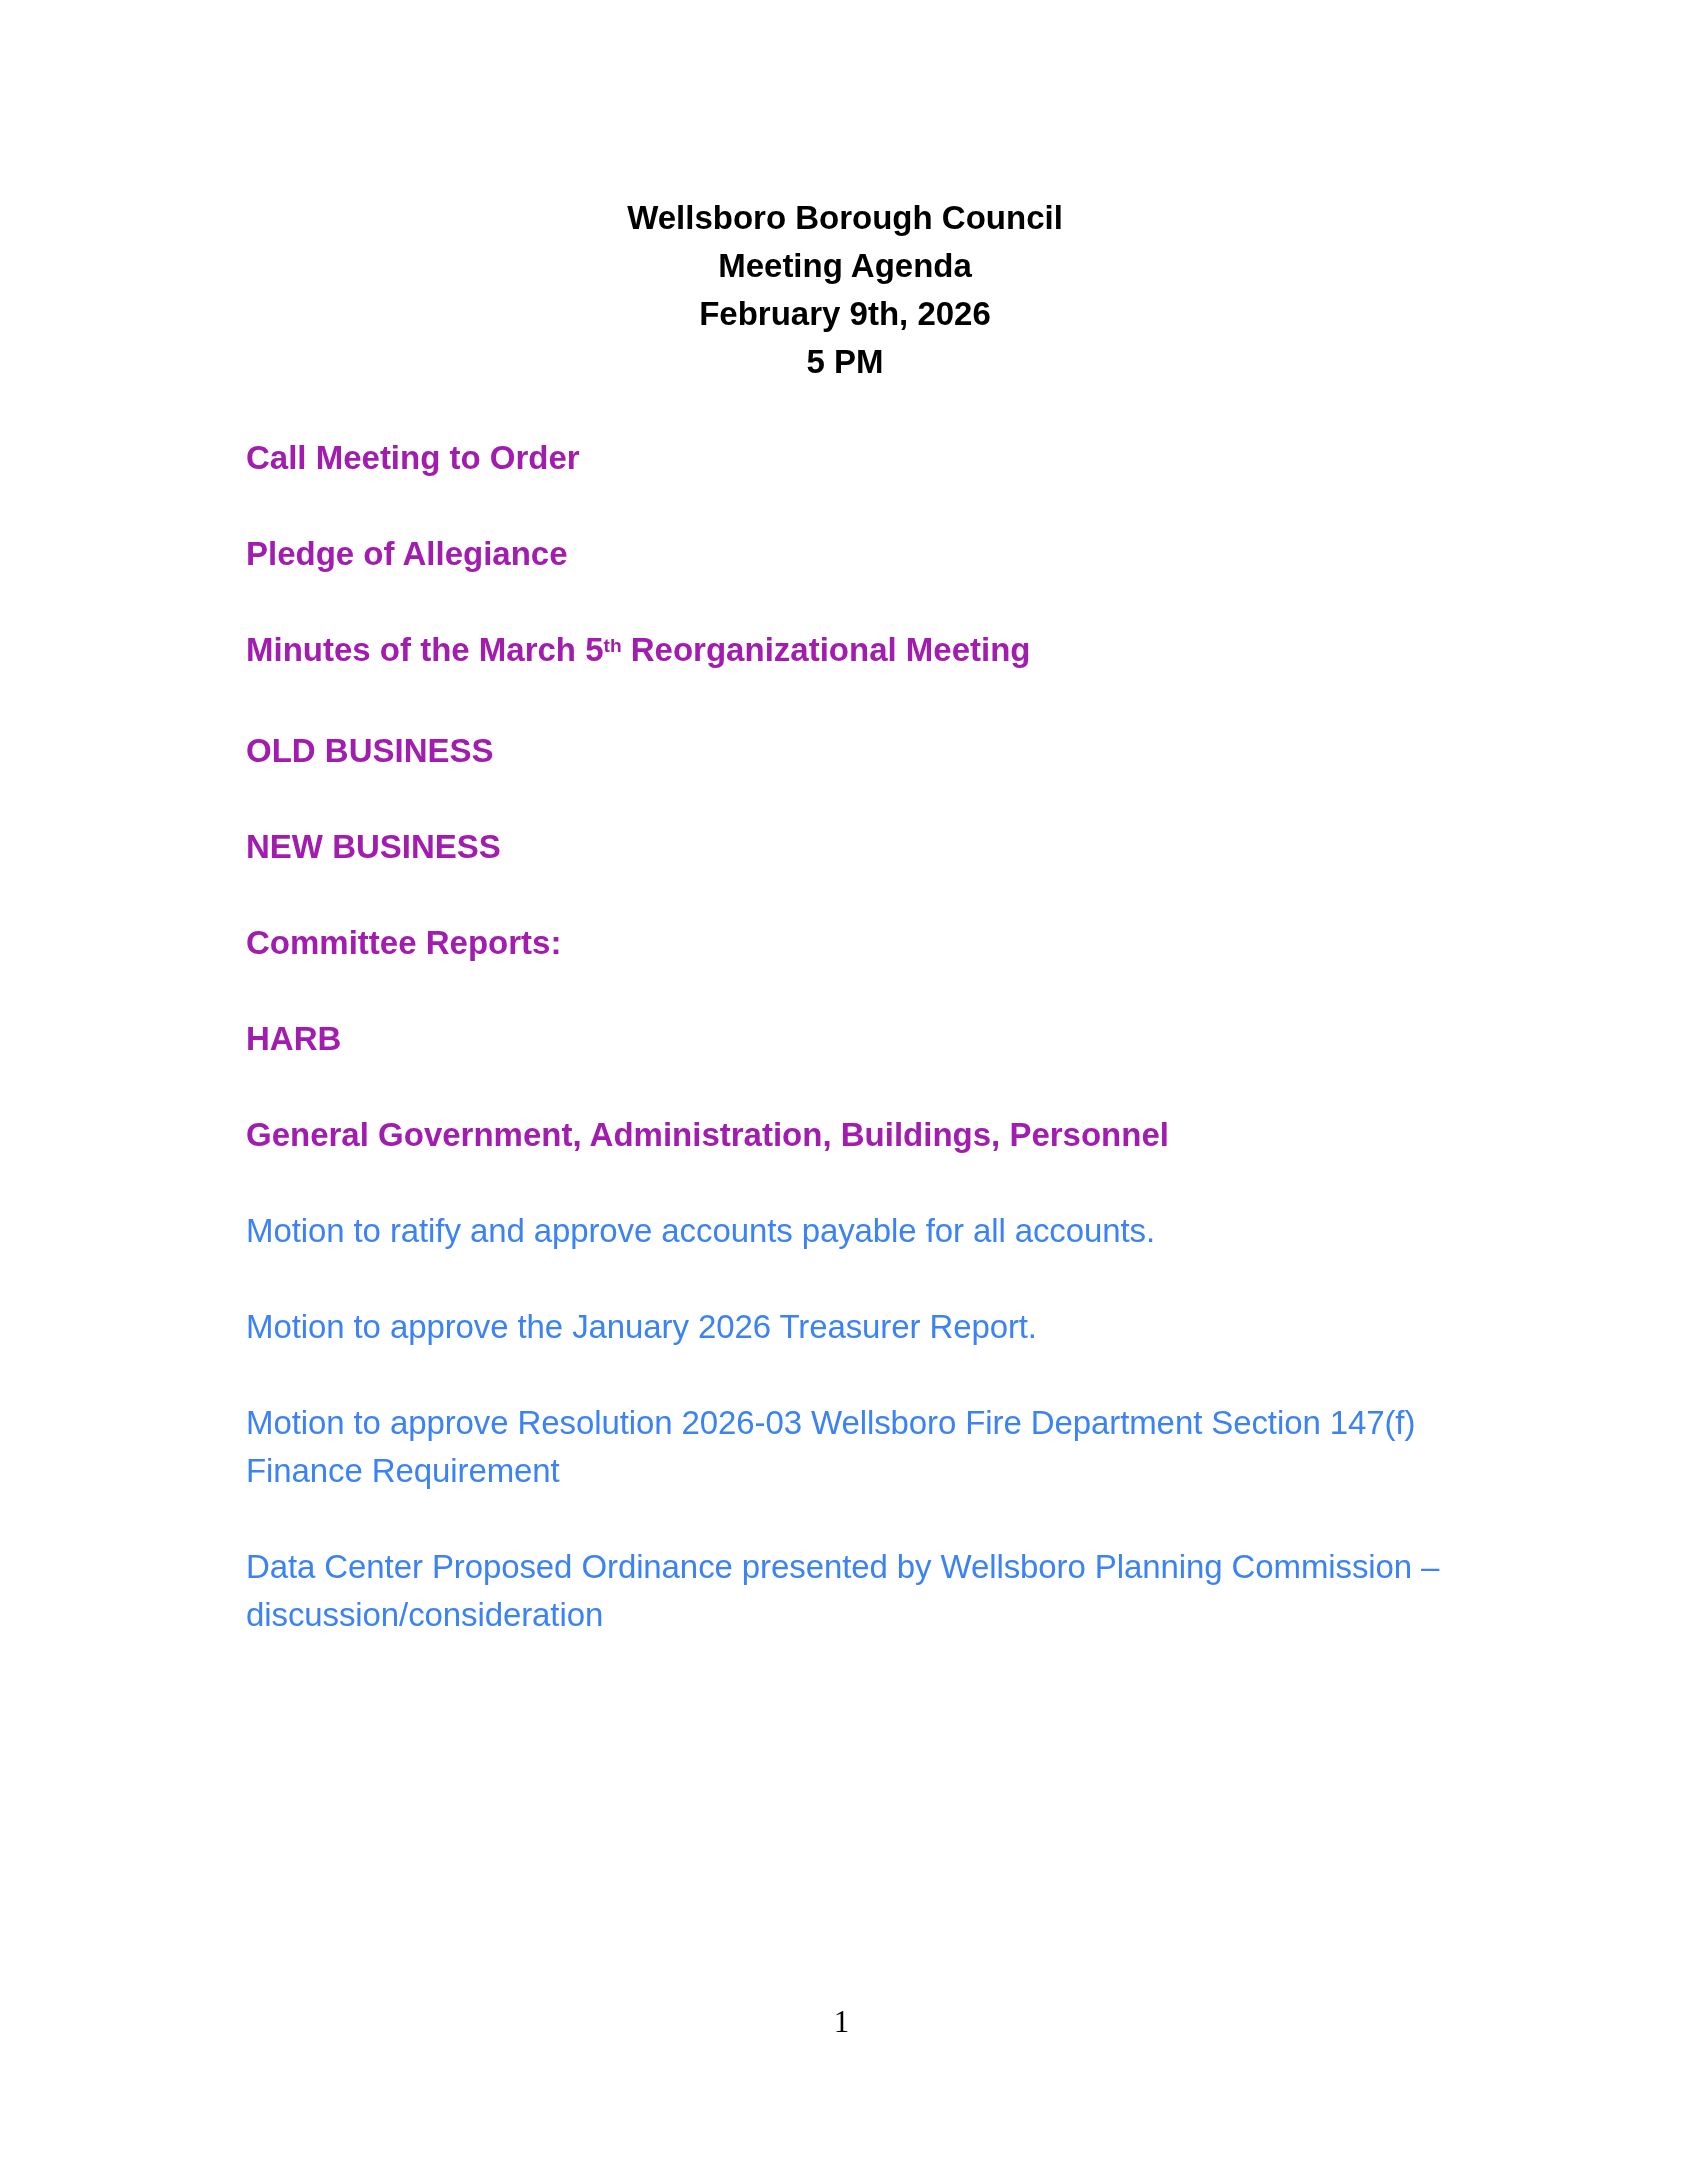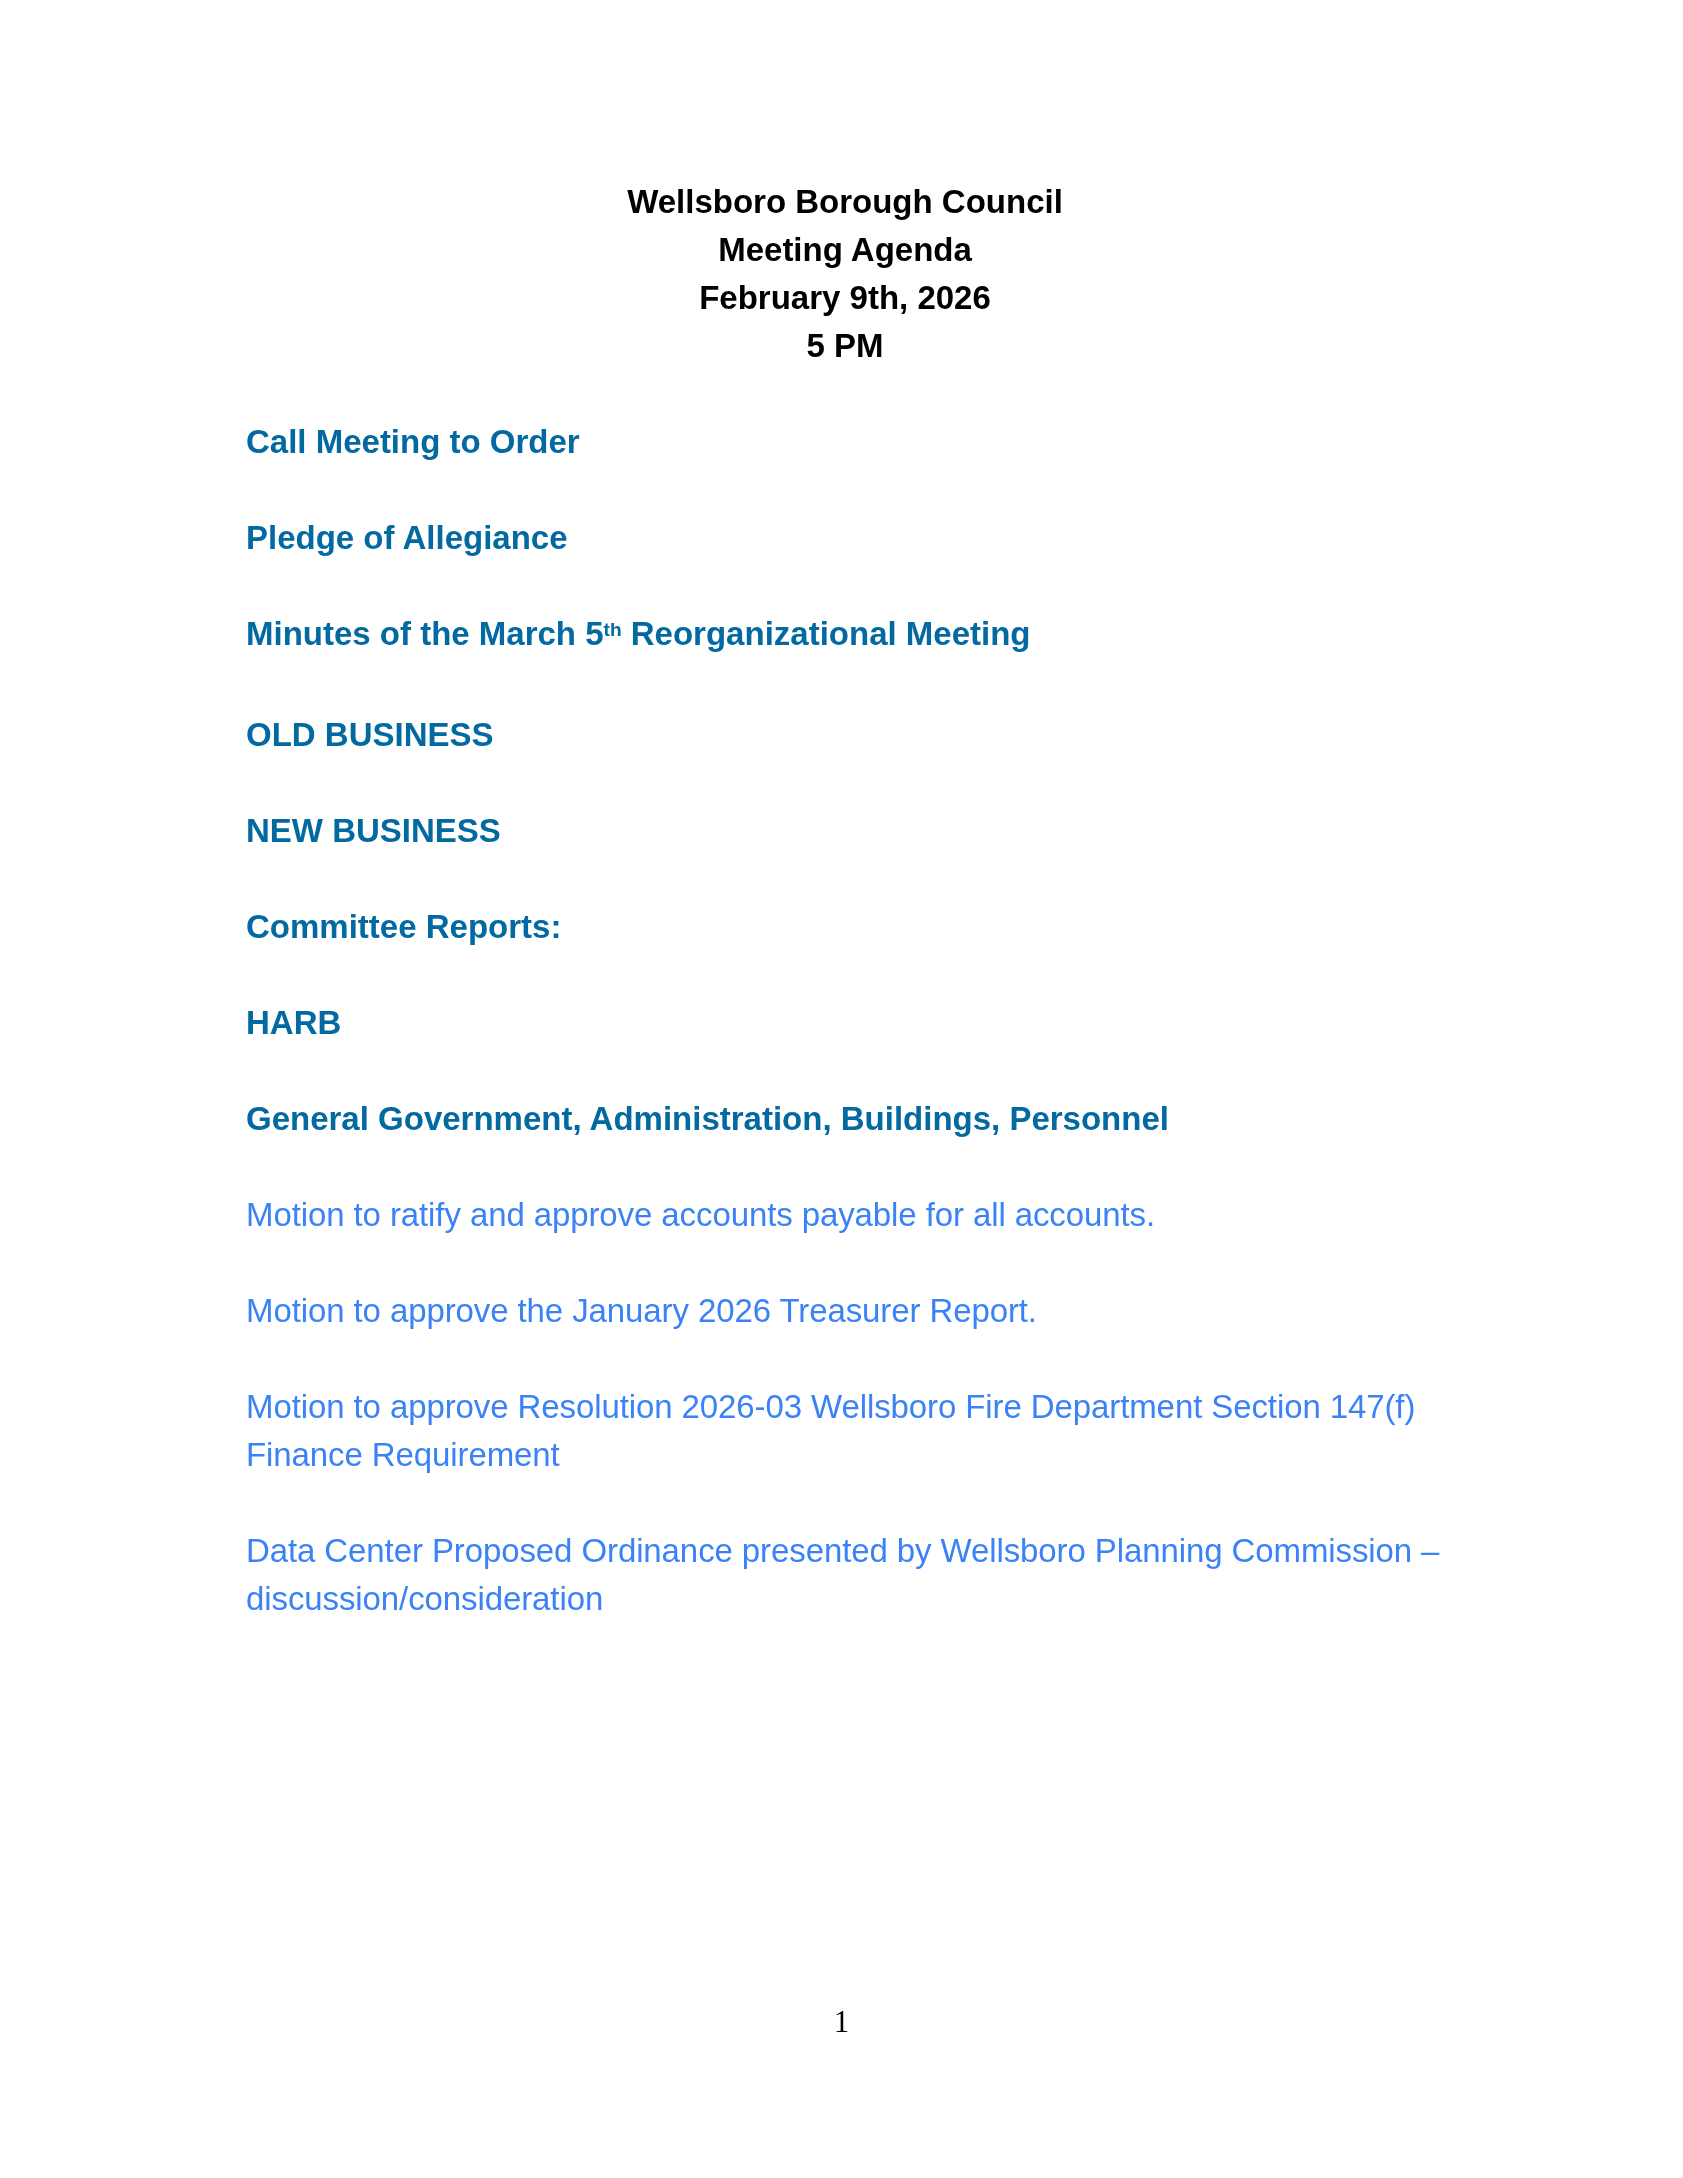--- a/index.html
+++ b/index.html
@@ -12,40 +12,40 @@
     width: 1683px;
     height: 2178px;
     background: #ffffff;
     font-family: "Liberation Sans", "DejaVu Sans", sans-serif;
     color: #000000;
     overflow: hidden;
   }
   .content {
     position: absolute;
     left: 246px;
-    top: 178px;
+    top: 194px;
     width: 1198px;
   }
   .title-block {
     text-align: center;
     margin: 0 0 48px 0;
   }
   .t-line {
     font-size: 33px;
     line-height: 48px;
     font-weight: 700;
   }
   p.line {
     margin: 0 0 48px 0;
     font-size: 33px;
     line-height: 48px;
   }
   .strong {
     font-weight: 700;
-    color: #0369a1;
+    color: #a21caf;
   }
   .light {
     font-weight: 400;
     color: #3b82f6;
     letter-spacing: -0.1px;
   }
   .sup {
     font-size: 0.58em;
     position: relative;
     top: -0.45em;

